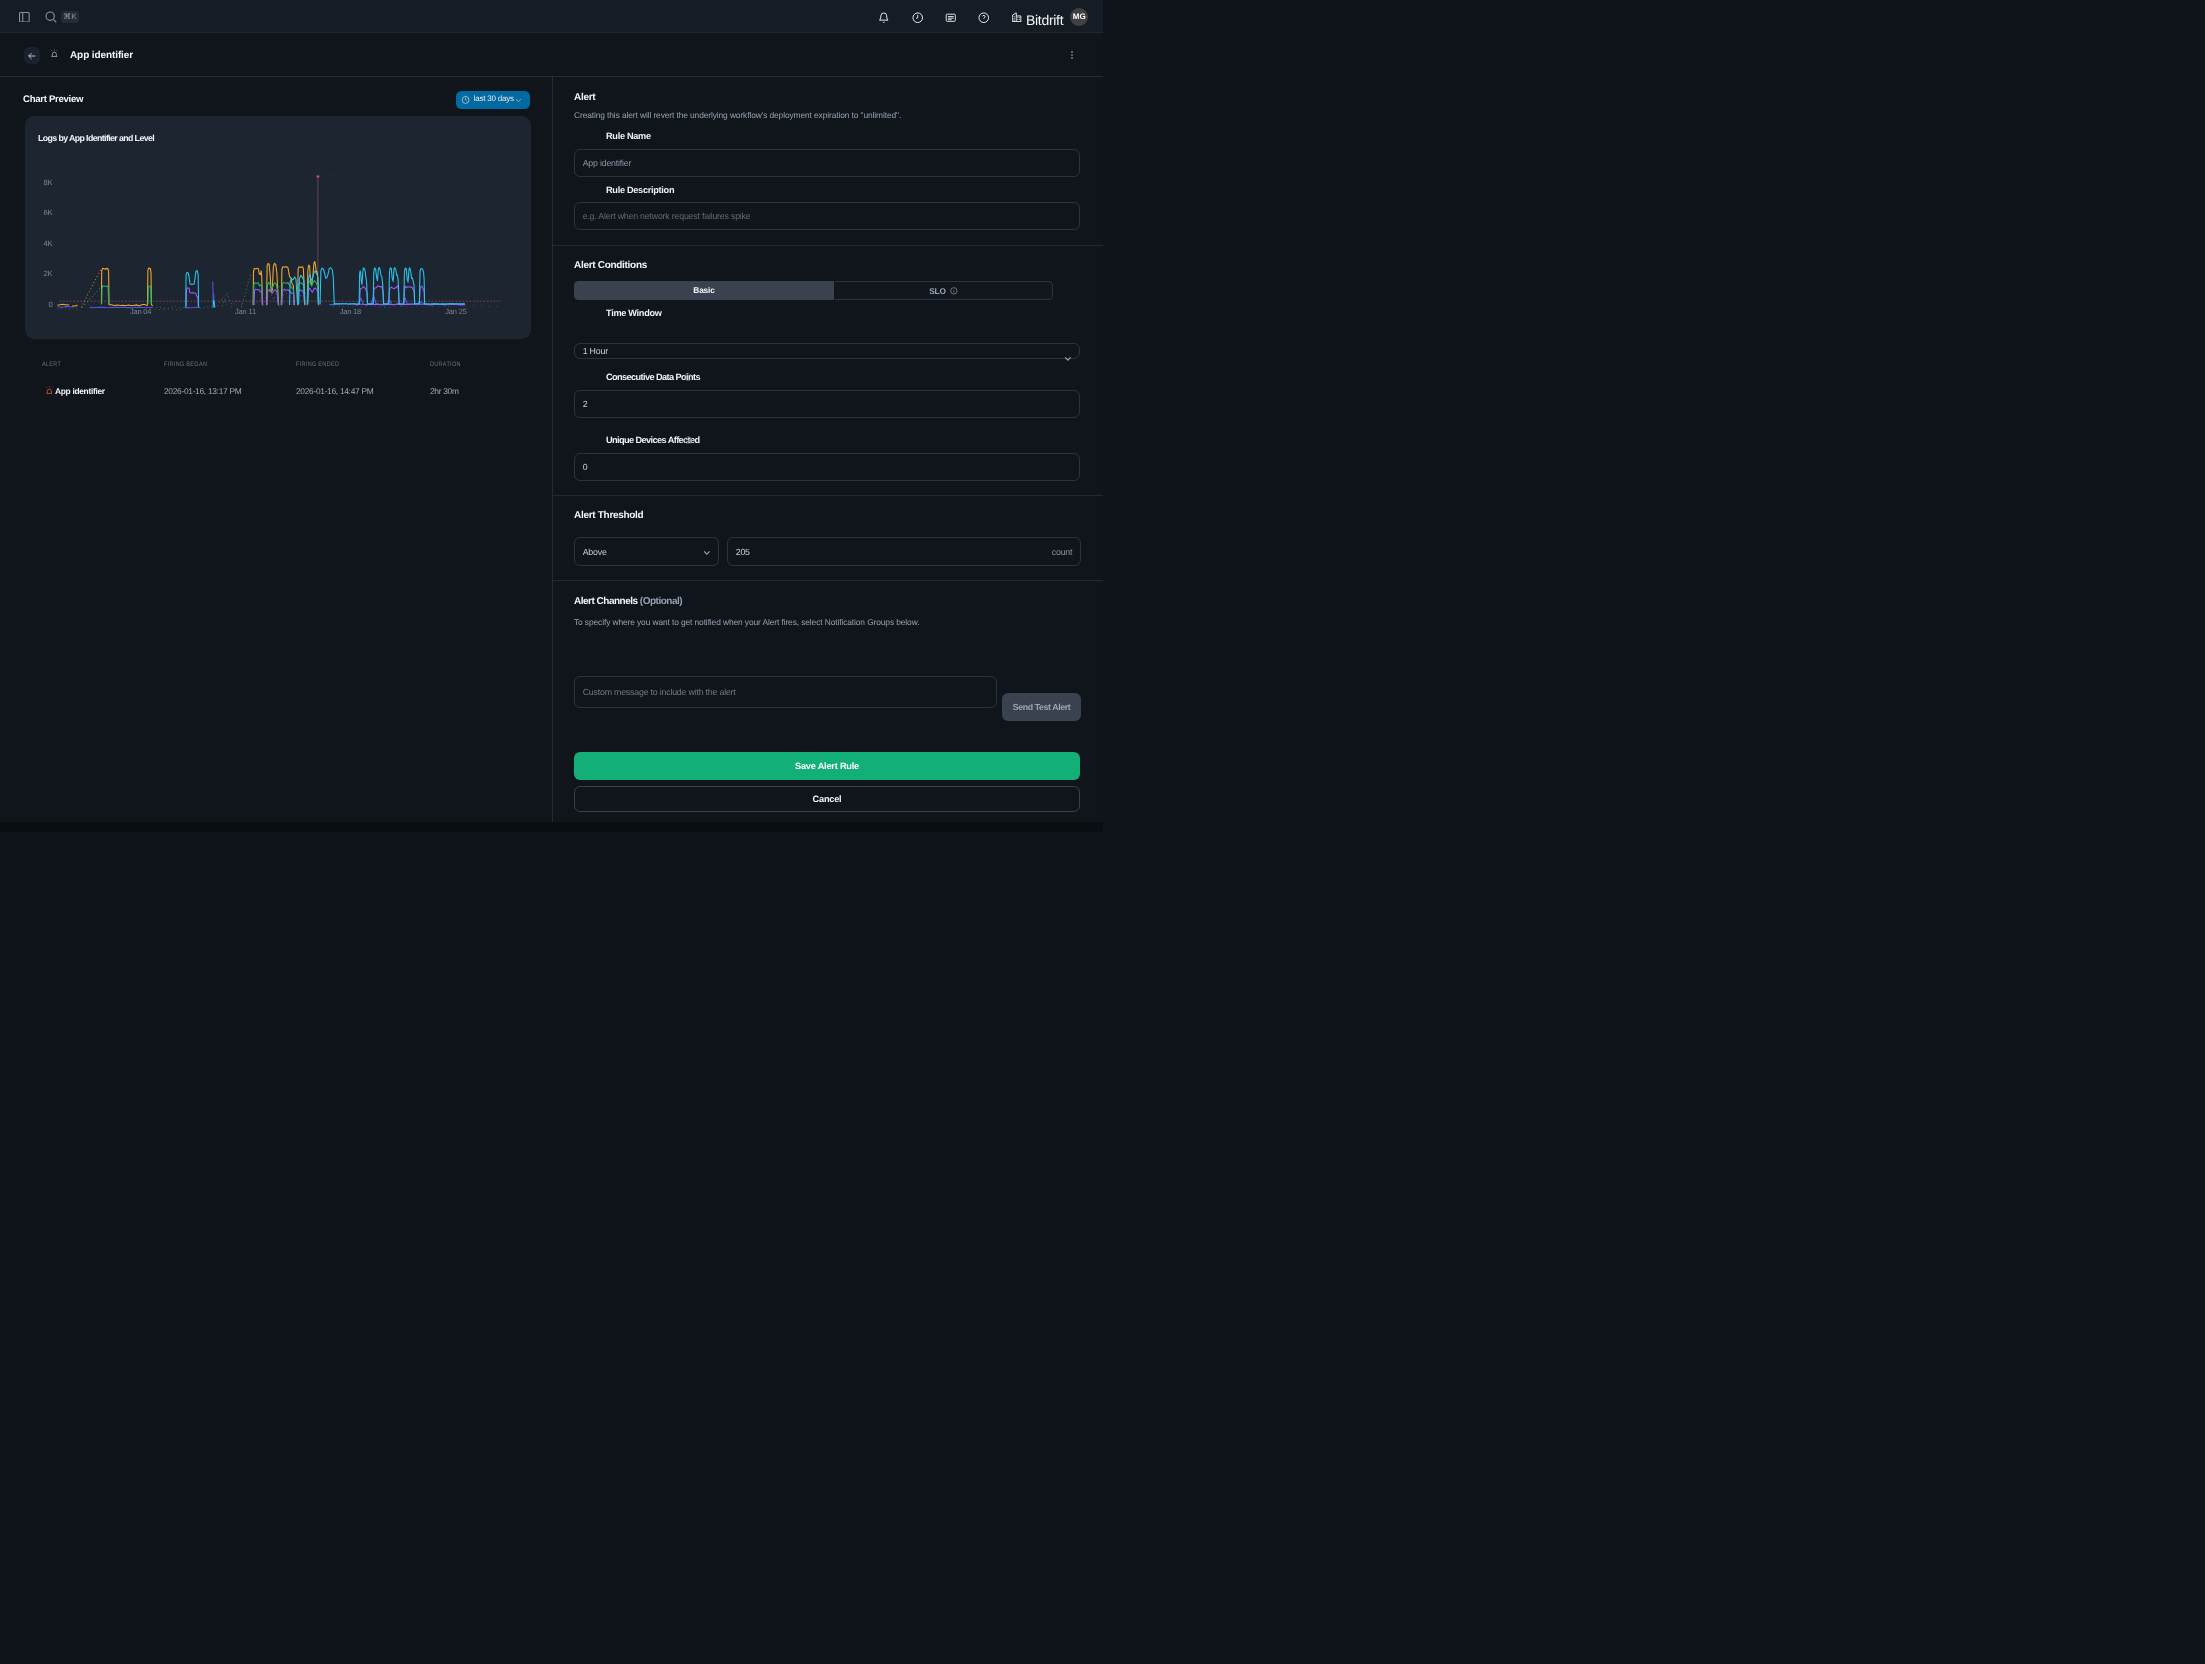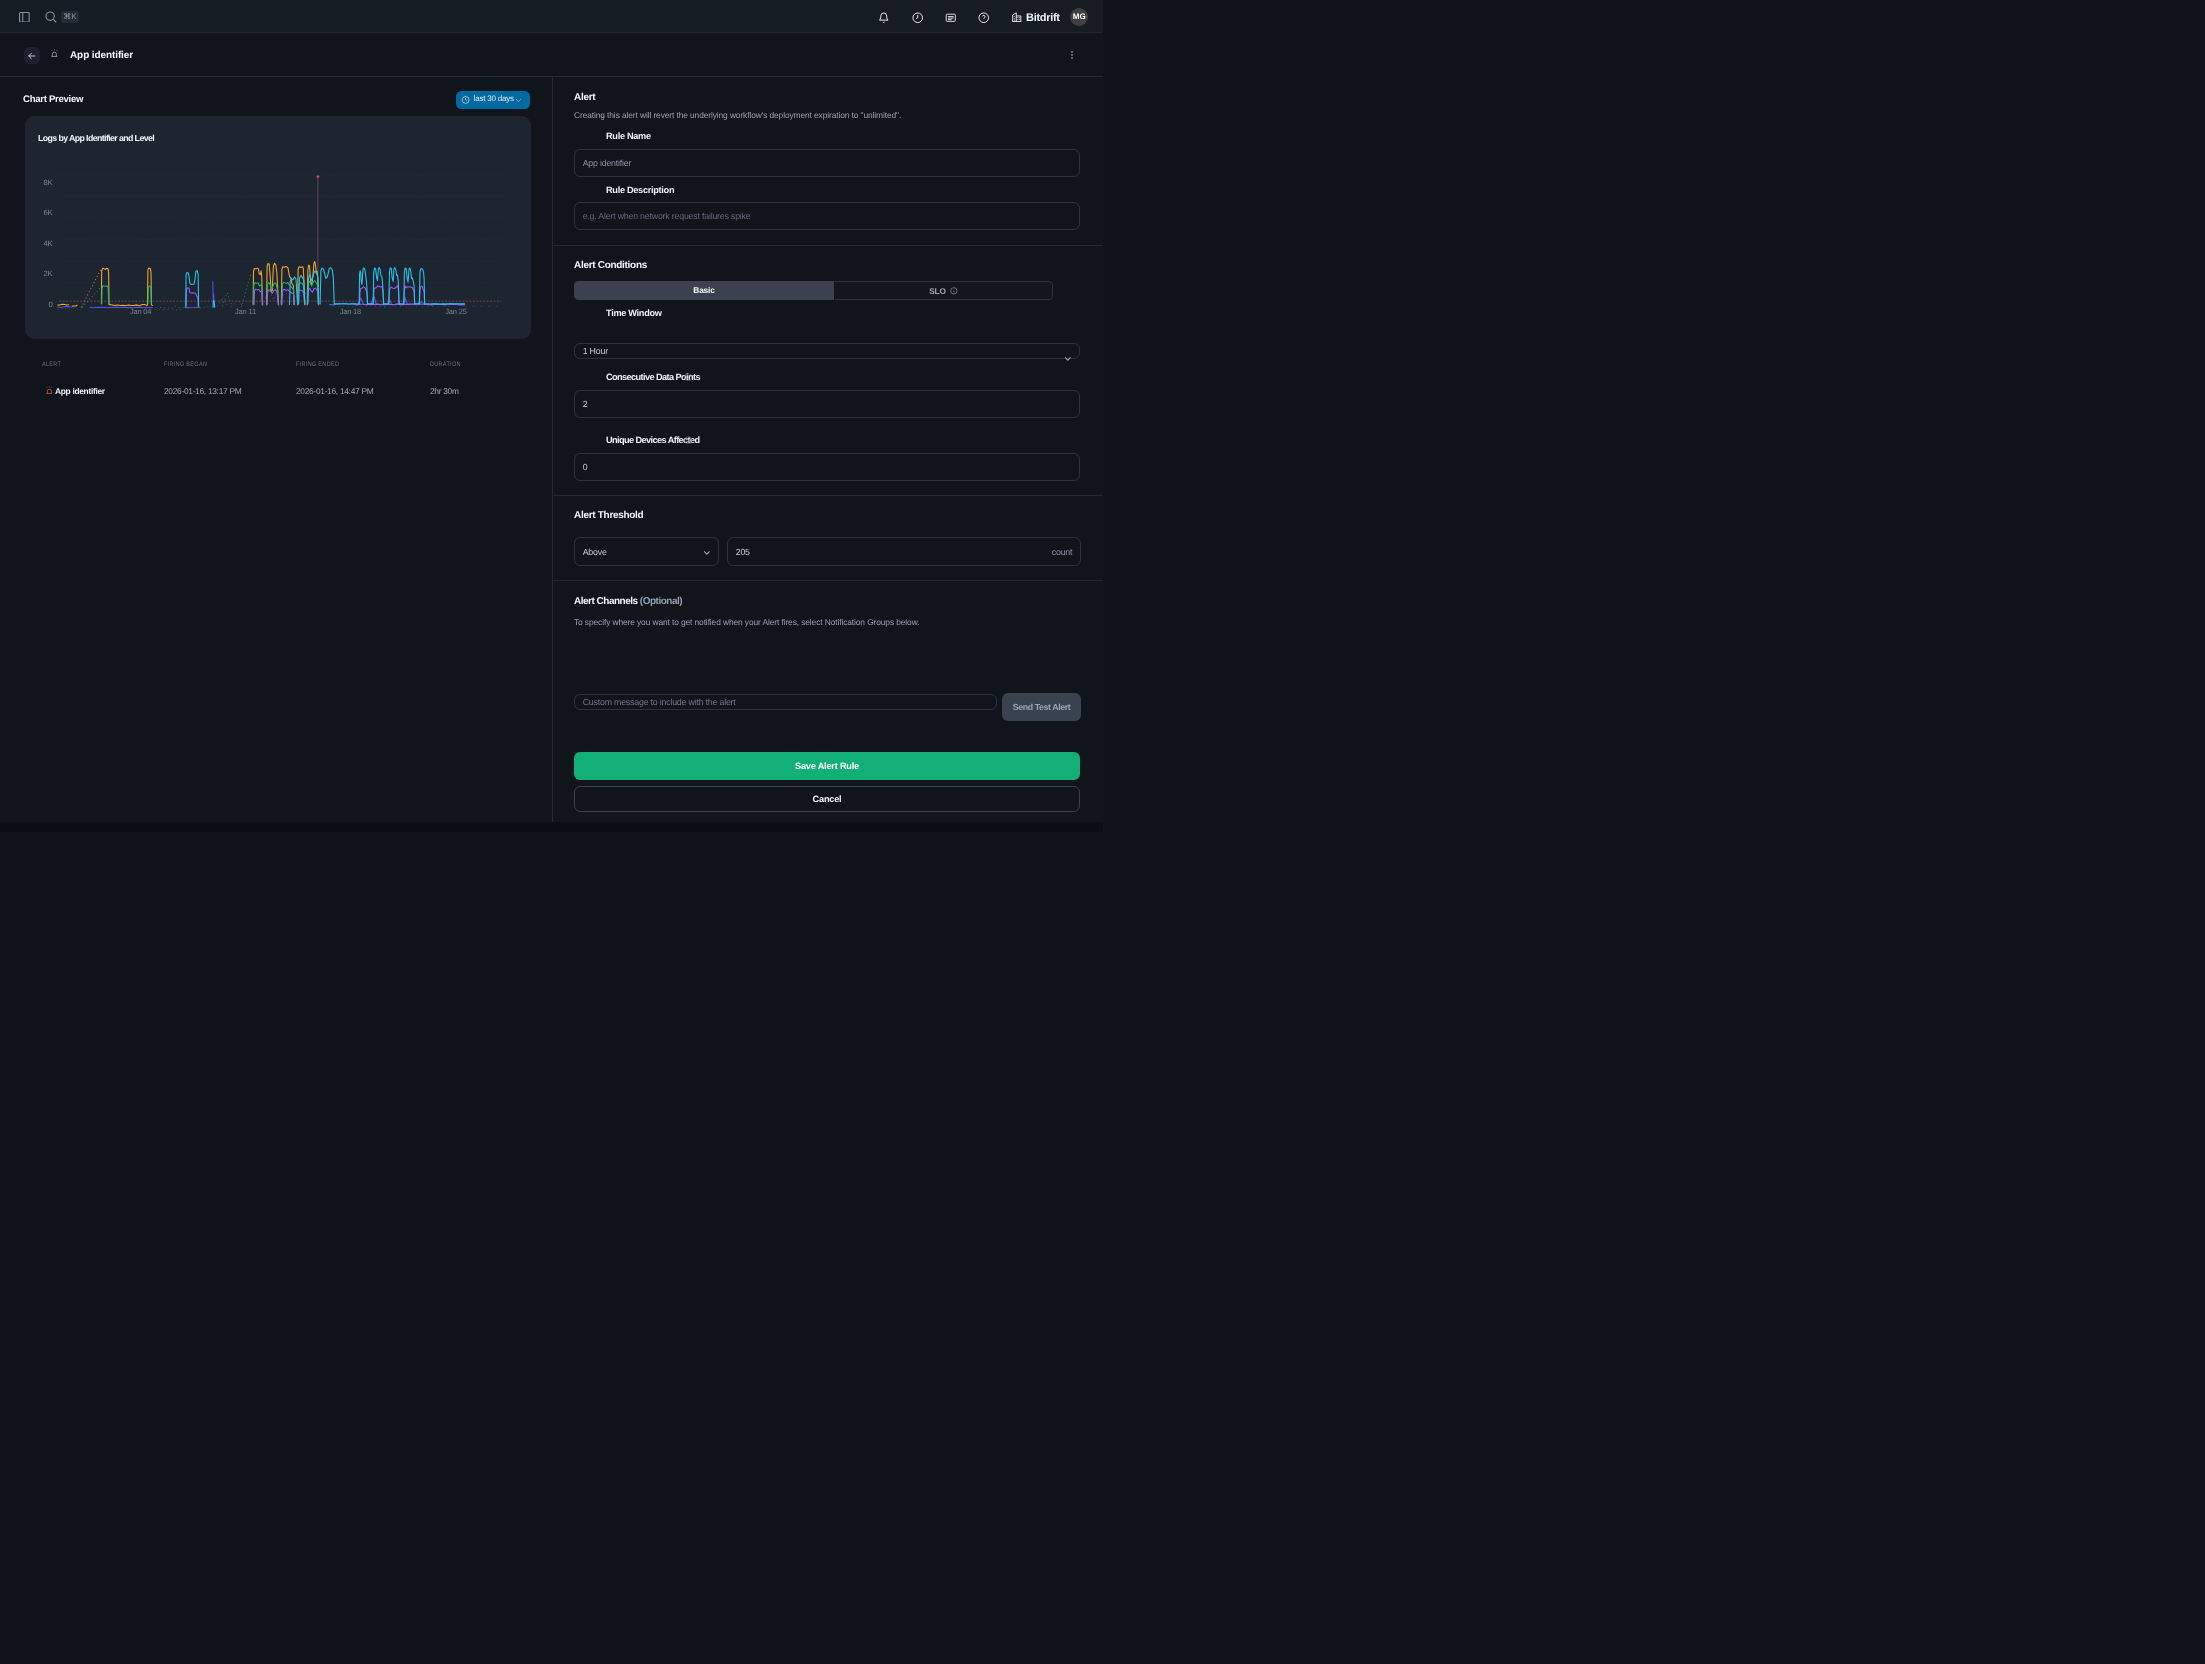--- a/index.html
+++ b/index.html
@@ -4,21 +4,21 @@
 <style>
   * { margin:0; padding:0; box-sizing:border-box; -webkit-font-smoothing:antialiased; text-rendering:geometricPrecision; }
   html,body { width:1103px; height:832px; background:#0f141b; font-family:"Liberation Sans", sans-serif; overflow:hidden; }
   .abs { position:absolute; }
   #page { position:relative; width:1103px; height:832px; background:#10151c; }
 
   
   #topbar { position:absolute; left:0; top:0; width:1103px; height:33px; background:#161c24; border-bottom:0.8px solid #1f2630; }
   .kbadge { position:absolute; left:61px; top:10.7px; width:17.6px; height:12.3px; background:#232b35; border-radius:3.1px; color:#8d97a6; font-size:8px; line-height:12.3px; text-align:center; }
   #avatar { position:absolute; left:1070px; top:7.7px; width:18.4px; height:18.4px; border-radius:50%; background:#404040; color:#fff; font-weight:bold; font-size:8px; line-height:18.4px; text-align:center; }
-  .bitdrift { position:absolute; left:1026px; top:11.5px; color:#f2f5f8; font-weight:bold; font-size:11px; letter-spacing:-0.3px; }
+  .bitdrift { position:absolute; left:1026px; top:11.5px; color:#f2f5f8; font-weight:normal; font-size:14px; letter-spacing:-0.3px; }
 
   
   #header2 { position:absolute; left:0; top:33px; width:1103px; height:44px; background:#10151c; border-bottom:0.8px solid #262c36; }
   #backbtn { position:absolute; left:24px; top:47px; width:16px; height:17px; border-radius:5.4px; background:#1b222c; }
   #pagetitle { position:absolute; left:70px; top:50px; color:#f2f5f8; font-weight:bold; font-size:10px; letter-spacing:-0.1px; }
 
   
   #chartpreview { position:absolute; left:23px; top:94px; color:#f2f5f8; font-weight:bold; font-size:9.6px; letter-spacing:-0.3px; }
   #rangebtn { position:absolute; left:456px; top:91px; width:74px; height:17.6px; background:#0369a1; border-radius:5.4px; color:#e8ecf1; font-size:8px; letter-spacing:-0.2px; }
   #rangebtn span.txt { position:absolute; left:17.6px; top:3.4px; }
@@ -291,21 +291,21 @@
       </svg>
   </div>
   <div class="input" style="left:727px;top:537px;height:29px;width:354px">
       <span class="ph" style="color:#c6cdd8">205</span>
     <span class="ph" style="left:auto;right:7.7px;color:#8a94a3">count</span>
   </div>
   <div class="hdiv" style="top:580px"></div>
 
   <div class="h1" style="left:574px;top:596px;letter-spacing:-0.5px">Alert Channels <span style="color:#95a0af;font-weight:bold">(Optional)</span></div>
   <div class="muted" style="left:574px;top:617px">To specify where you want to get notified when your Alert fires, select Notification Groups below.</div>
-  <div class="input" style="top:694px;height:16px;width:423px">
+  <div class="input" style="top:676px;height:32px;width:423px">
       <span class="ph" style="color:#6e7885">Custom message to include with the alert</span>
     </div>
   <div id="sendbtn">Send Test Alert</div>
   <div id="savebtn">Save Alert Rule</div>
   <div id="cancelbtn">Cancel</div>
   <div id="footer"></div>
 </div>
 
 
 </body></html>

